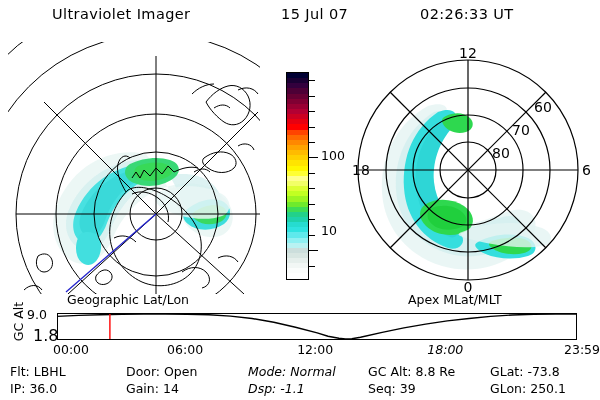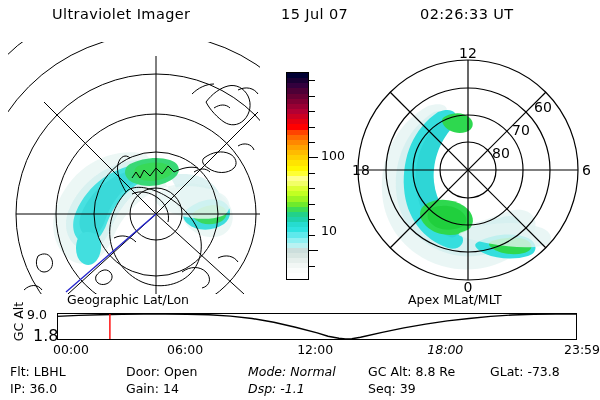--- a/index.html
+++ b/index.html
@@ -450,15 +450,16 @@
   <div id="status">
     <div class="st st-r0 st-c0">Flt: LBHL</div>
     <div class="st st-r1 st-c0">IP: 36.0</div>
     <div class="st st-r0 st-c1">Door: Open</div>
     <div class="st st-r1 st-c1">Gain: 14</div>
     <div class="st st-r0 st-c2">Mode: Normal</div>
     <div class="st st-r1 st-c2">Dsp:   -1.1</div>
     <div class="st st-r0 st-c3">GC Alt: 8.8 Re</div>
     <div class="st st-r1 st-c3">Seq: 39</div>
     <div class="st st-r0 st-c4">GLat: -73.8</div>
+    <div class="st st-r1 st-c4">GLon: 250.1</div>
   </div>
 
 </div>
 
 </body></html>

